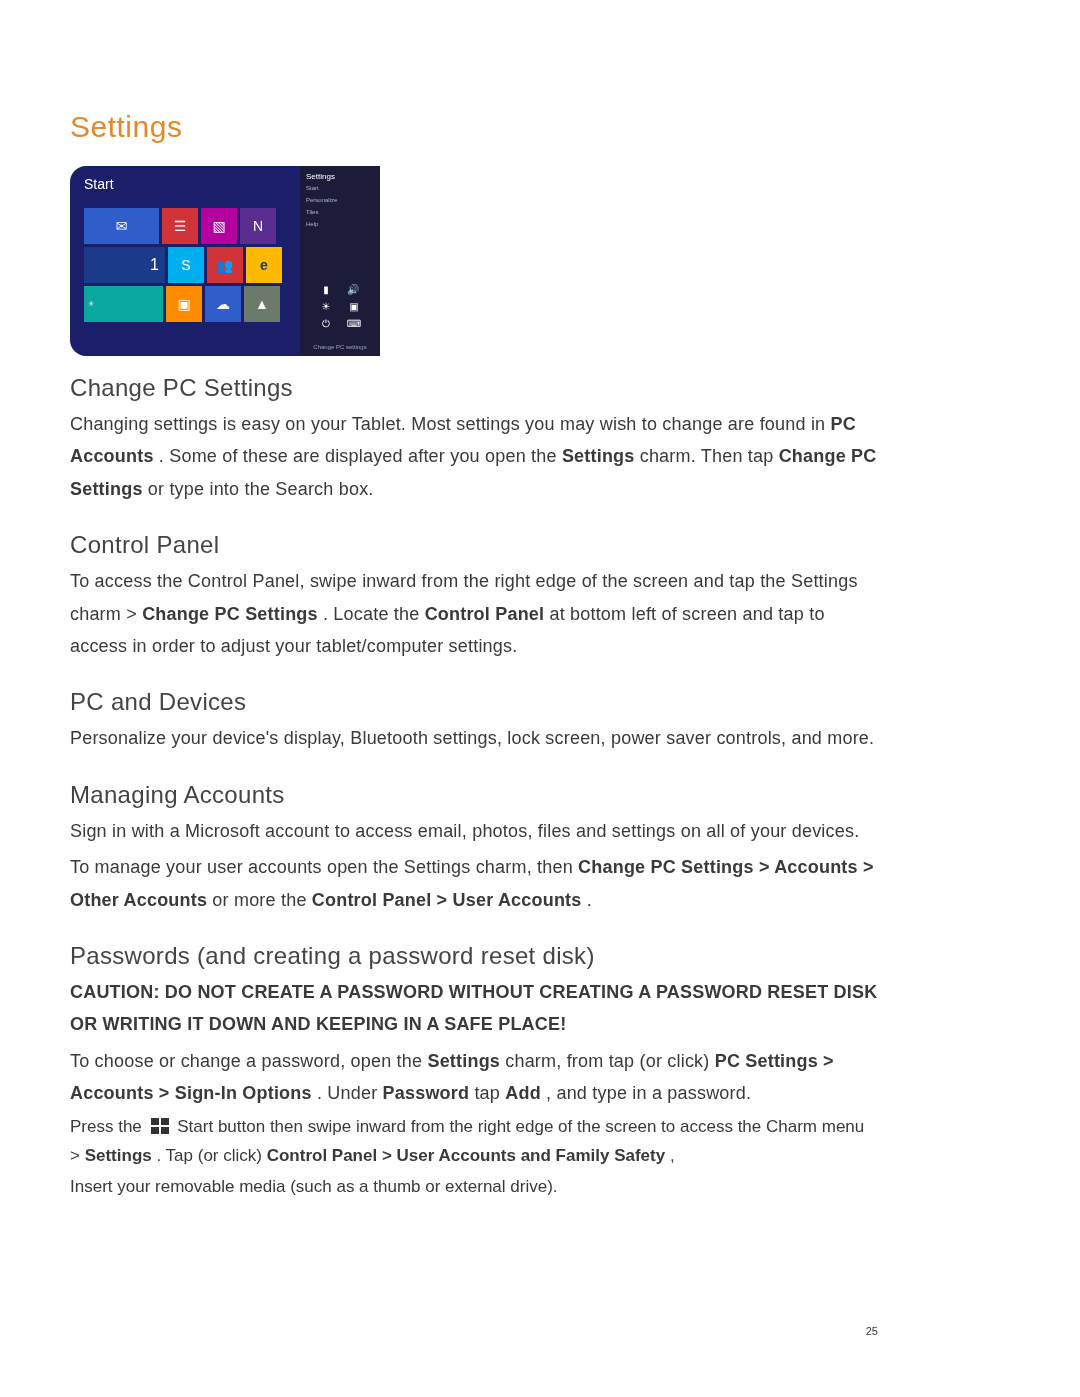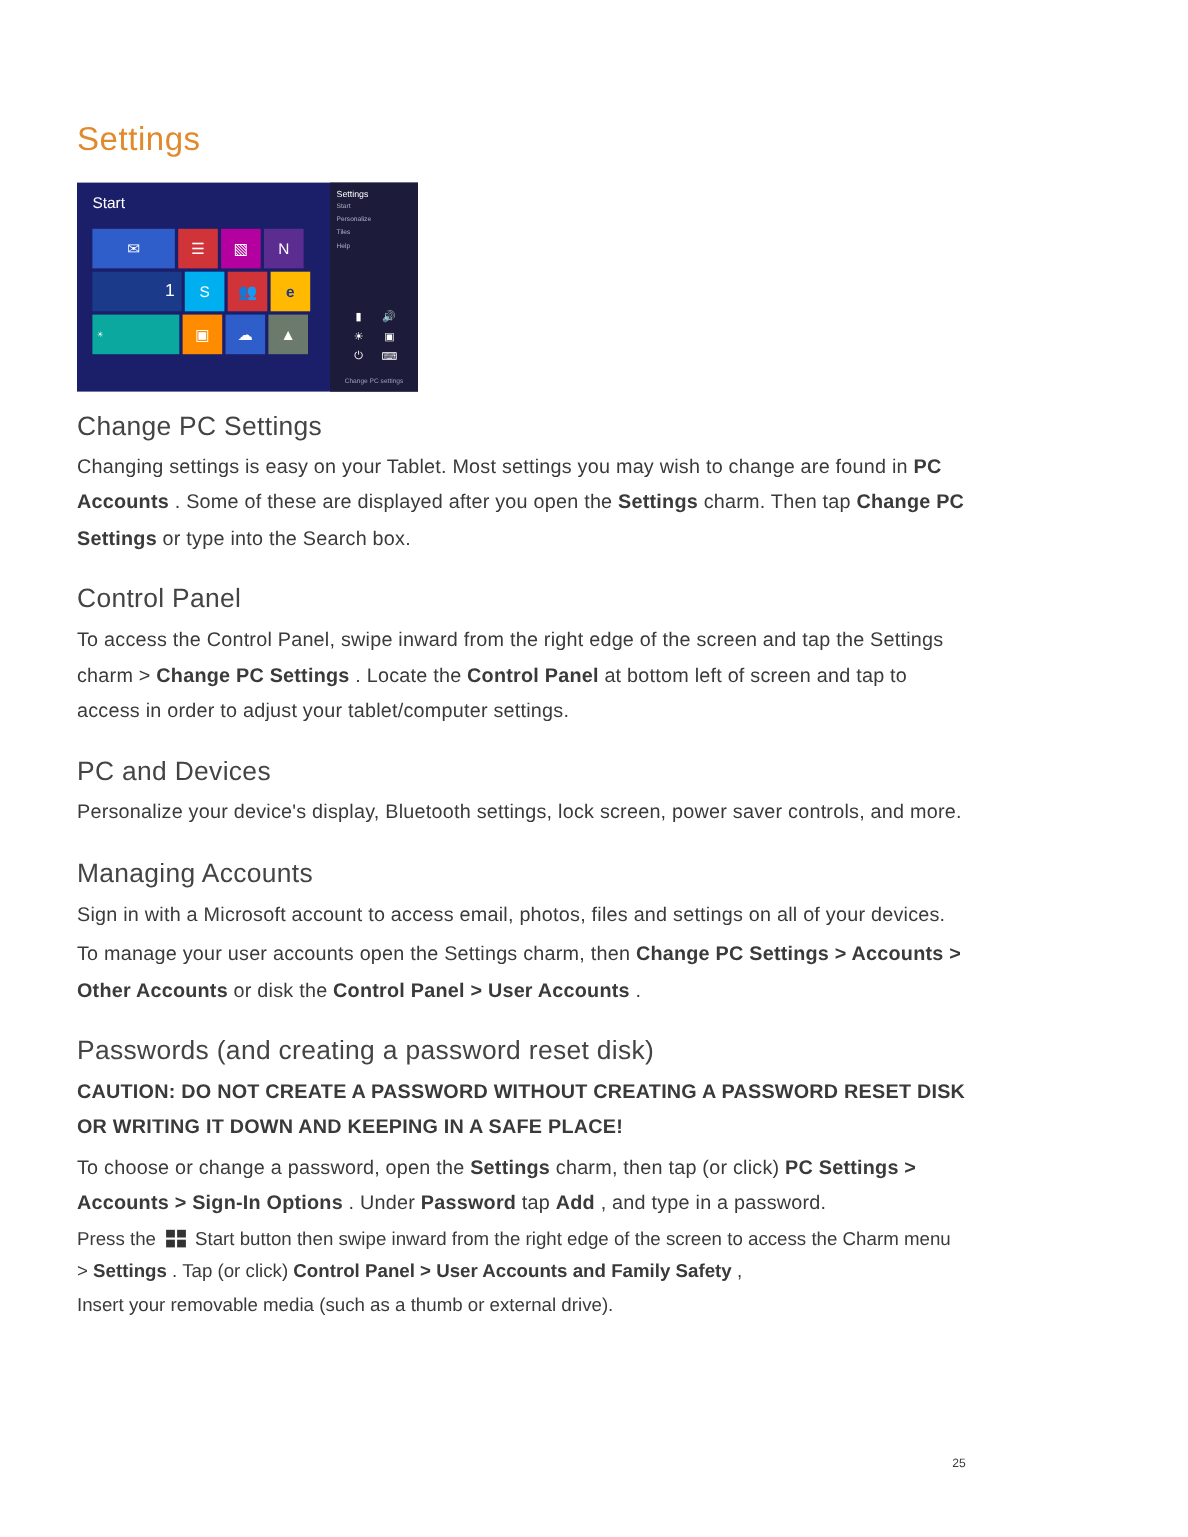--- a/index.html
+++ b/index.html
@@ -24,20 +24,21 @@
     margin: 0 0 22px 0;
     letter-spacing: 0.5px;
   }
   .screenshot {
     width: 310px;
     height: 190px;
     background: #1b1f6a;
     position: relative;
     margin-bottom: 18px;
     font-family: "Segoe UI", sans-serif;
+    border-radius: 16px;
   }
   .start-label {
     position: absolute;
     top: 10px; left: 14px;
     color: #fff;
     font-size: 14px;
     font-weight: 300;
   }
   .tiles {
     position: absolute;
@@ -179,31 +180,31 @@
   </p>
 
   <h2 class="section">PC and Devices</h2>
   <p class="body">Personalize your device's display, Bluetooth settings, lock screen, power saver controls, and more.</p>
 
   <h2 class="section">Managing Accounts</h2>
   <p class="body">Sign in with a Microsoft account to access email, photos, files and settings on all of your devices.</p>
   <p class="body">
     <span>To manage your user accounts open the Settings charm, then </span>
     <b>Change PC Settings &gt; Accounts &gt; Other Accounts</b>
-    <span> or disk the </span>
+    <span> or more the </span>
     <b>Control Panel &gt; User Accounts</b>
     <span>.</span>
   </p>
 
   <h2 class="section">Passwords (and creating a password reset disk)</h2>
   <p class="body"><b>CAUTION: DO NOT CREATE A PASSWORD WITHOUT CREATING A PASSWORD RESET DISK OR WRITING IT DOWN AND KEEPING IN A SAFE PLACE!</b></p>
   <p class="body">
     <span>To choose or change a password, open the </span>
     <b>Settings</b>
-    <span> charm, then tap (or click) </span>
+    <span> charm, from tap (or click) </span>
     <b>PC Settings &gt; Accounts &gt; Sign-In Options</b>
     <span>. Under </span>
     <b>Password</b>
     <span> tap </span>
     <b>Add</b>
     <span>, and type in a password.</span>
   </p>
 
   <p class="pw-line">
     <span>Press the </span>

